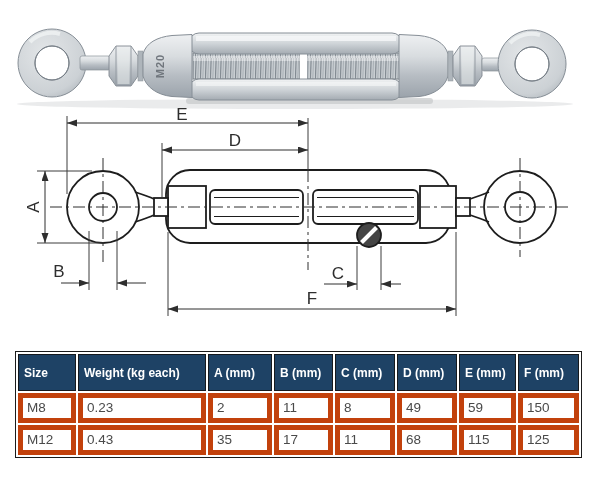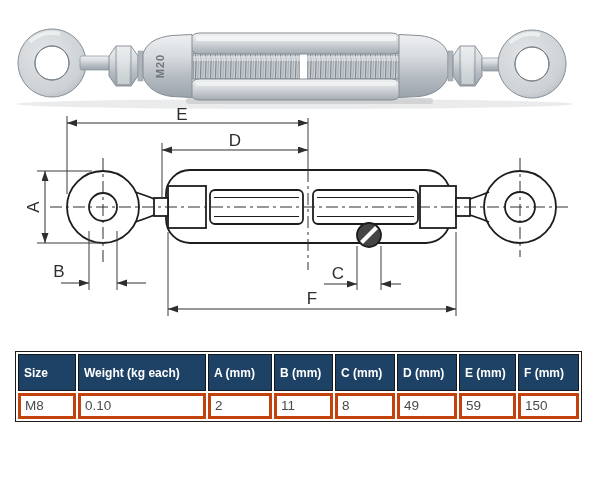--- a/index.html
+++ b/index.html
@@ -9,21 +9,21 @@
   #diagram-svg{position:absolute;left:0;top:100px;}
   .dim-label{font-family:"Liberation Sans",sans-serif;font-size:17px;fill:#2e2e2e;}
   .stamp{font-family:"Liberation Sans",sans-serif;font-size:11px;font-weight:bold;
          fill:#70767d;letter-spacing:1px;}
   table.spec{position:absolute;left:15px;top:351px;width:565px;table-layout:fixed;
              border-collapse:separate;border-spacing:2px;border:1px solid #1b1b1b;
              background:#ffffff;}
   table.spec th{background:#1e4265;color:#ffffff;border:1px solid #15191e;
                 font-size:12px;font-weight:bold;text-align:left;
                 padding:11px 5px 10px 5px;overflow:hidden;white-space:nowrap;}
-  table.spec td{border:3px solid #c2410c;color:#4a4a4a;font-size:13.5px;
+  table.spec td{border:5px solid #c2410c;color:#4a4a4a;font-size:13.5px;
                 padding:1px 4px 2px 4px;overflow:hidden;white-space:nowrap;
                 height:17px;vertical-align:middle;}
 </style>
 </head>
 <body>
 
 <div id="page">
 
   <svg id="photo-svg" width="600" height="106" viewBox="0 0 600 106" xmlns="http://www.w3.org/2000/svg">
     <defs>
@@ -199,24 +199,34 @@
         <th>B (mm)</th>
         <th>C (mm)</th>
         <th>D (mm)</th>
         <th>E (mm)</th>
         <th>F (mm)</th>
       </tr>
     </thead>
     <tbody>
       <tr>
         <td>M8</td>
-        <td>0.10</td>
+        <td>0.23</td>
         <td>2</td>
         <td>11</td>
         <td>8</td>
         <td>49</td>
         <td>59</td>
         <td>150</td>
       </tr>
+      <tr>
+        <td>M12</td>
+        <td>0.43</td>
+        <td>35</td>
+        <td>17</td>
+        <td>11</td>
+        <td>68</td>
+        <td>115</td>
+        <td>125</td>
+      </tr>
     </tbody>
   </table>
 
 </div>
 
 </body></html>

